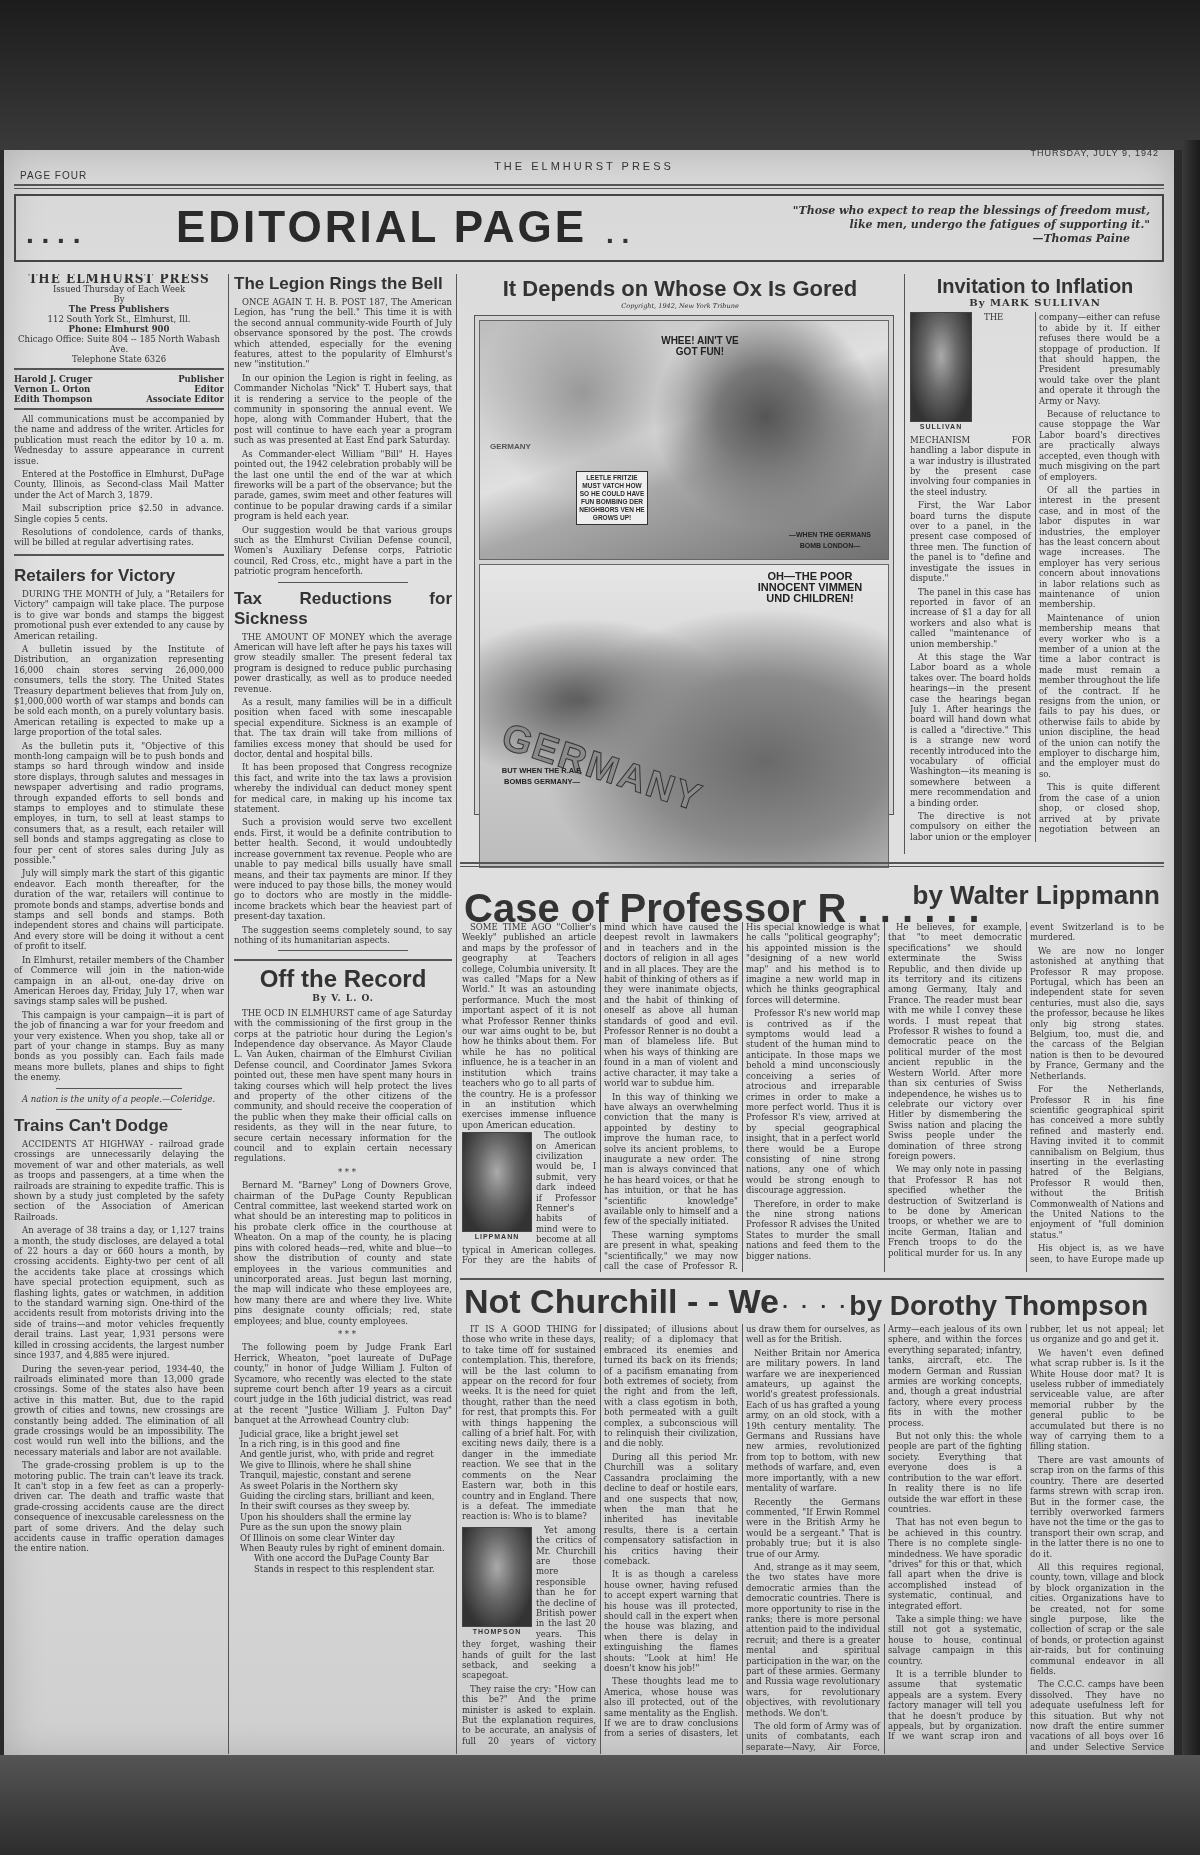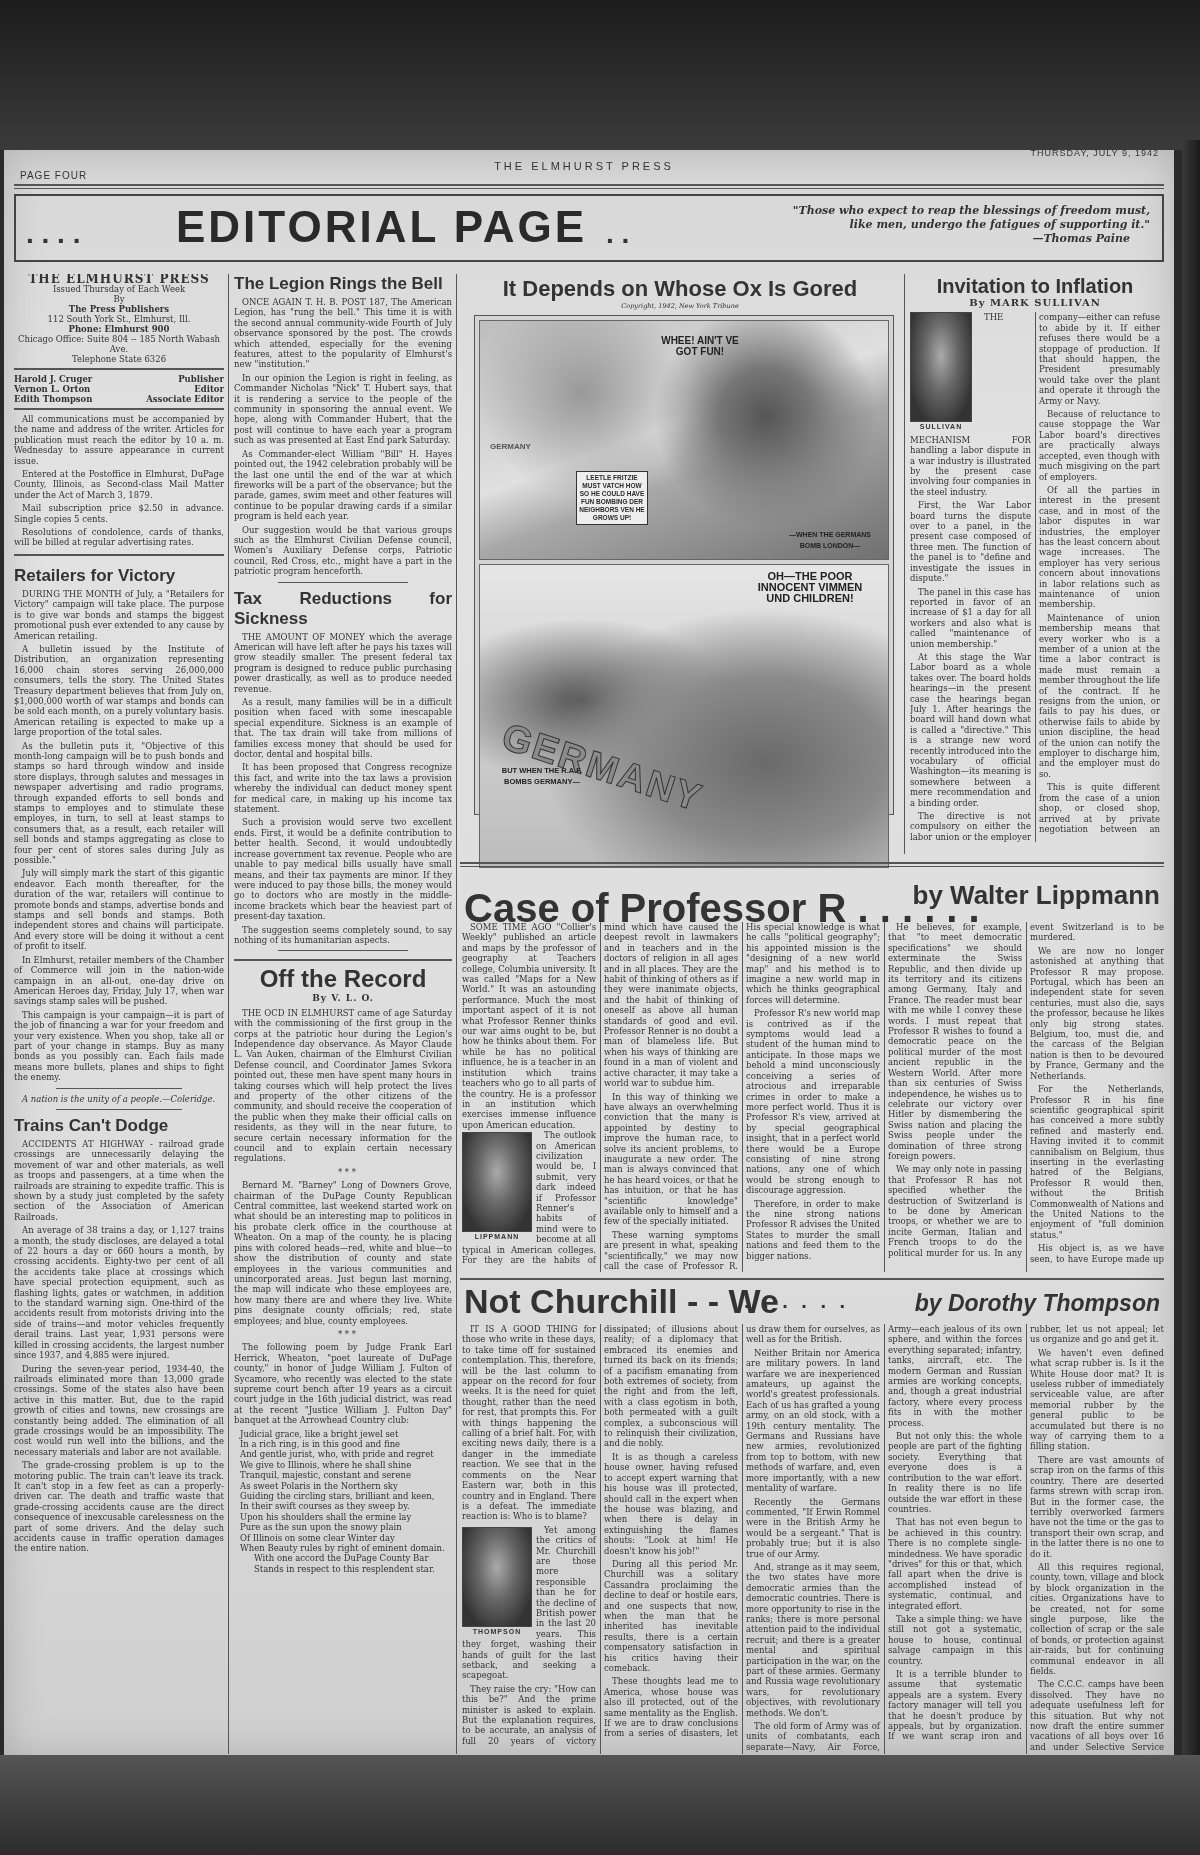--- a/index.html
+++ b/index.html
@@ -233,31 +233,31 @@
     <p>We are now no longer astonished at anything that Professor R may propose. Portugal, which has been an independent state for seven centuries, must also die, says the professor, because he likes only big strong states. Belgium, too, must die, and the carcass of the Belgian nation is then to be devoured by France, Germany and the Netherlands.</p>
     <p>For the Netherlands, Professor R in his fine scientific geographical spirit has conceived a more subtly refined and masterly end. Having invited it to commit cannibalism on Belgium, thus inserting in the everlasting hatred of the Belgians, Professor R would then, without the British Commonwealth of Nations and the United Nations to the enjoyment of "full dominion status."</p>
     <p>His object is, as we have seen, to have Europe made up only of big, strong states. Therefore, Professor R proceeds to work out a plan by which Germany, which is already big and strong, may be made still bigger and stronger. Now Professor R is no Nazi. In fact he is different from the Nazis, as any one must see from his proposal to make a somewhat bigger Pan-Germany than the Nazis used to claim.</p>
 
     <p></p>
   </div>
 
   <div class="hrule" style="left:456px; top:1128px; width:704px;"></div>
   <div class="hed" style="position:absolute; left:460px; top:1132px; font-size:34px; line-height:38px;">Not Churchill - - We</div>
   <div class="hed" style="position:absolute; left:740px; top:1140px; font-size:20px; letter-spacing:4px;">. . . . . .</div>
-  <div class="hed" style="position:absolute; right:14px; top:1140px; font-size:23px;font-style:italic;">by Dorothy Thompson</div>
+  <div class="hed" style="position:absolute; right:26px; top:1140px; font-size:28px;">by Dorothy Thompson</div>
   <div class="col" style="left:458px; top:1174px; width:702px; height:430px; column-count:5; column-gap:8px; column-rule:1px solid #555; column-fill:auto;">
     <p>IT IS A GOOD THING for those who write in these days, to take time off for sustained contemplation. This, therefore, will be the last column to appear on the record for four weeks. It is the need for quiet thought, rather than the need for rest, that prompts this. For with things happening the calling of a brief halt. For, with exciting news daily, there is a danger in the immediate reaction. We see that in the comments on the Near Eastern war, both in this country and in England. There is a defeat. The immediate reaction is: Who is to blame?</p>
     <div style="float:left; width:70px; margin:2px 4px 2px 0;">
       <div class="photo" style="height:100px;"></div>
       <div class="caption">THOMPSON</div>
     </div>
     <p>Yet among the critics of Mr. Churchill are those more responsible than he for the decline of British power in the last 20 years. This they forget, washing their hands of guilt for the last setback, and seeking a scapegoat.</p>
     <p>They raise the cry: "How can this be?" And the prime minister is asked to explain. But the explanation requires, to be accurate, an analysis of full 20 years of victory dissipated; of illusions about reality; of a diplomacy that embraced its enemies and turned its back on its friends; of a pacifism emanating from both extremes of society, from the right and from the left, with a class egotism in both, both permeated with a guilt complex, a subconscious will to relinquish their civilization, and die nobly.</p>
+    <p>During all this period Mr. Churchill was a solitary Cassandra proclaiming the decline to deaf or hostile ears, and one suspects that now, when the man that he inherited has inevitable results, there is a certain compensatory satisfaction in his critics having their comeback.</p>
     <p>It is as though a careless house owner, having refused to accept expert warning that his house was ill protected, should call in the expert when the house was blazing, and when there is delay in extinguishing the flames shouts: "Look at him! He doesn't know his job!"</p>
-    <p>During all this period Mr. Churchill was a solitary Cassandra proclaiming the decline to deaf or hostile ears, and one suspects that now, when the man that he inherited has inevitable results, there is a certain compensatory satisfaction in his critics having their comeback.</p>
     <p>These thoughts lead me to America, whose house was also ill protected, out of the same mentality as the English. If we are to draw conclusions from a series of disasters, let us draw them for ourselves, as well as for the British.</p>
     <p>Neither Britain nor America are military powers. In land warfare we are inexperienced amateurs, up against the world's greatest professionals. Each of us has grafted a young army, on an old stock, with a 19th century mentality. The Germans and Russians have new armies, revolutionized from top to bottom, with new methods of warfare, and, even more importantly, with a new mentality of warfare.</p>
     <p>Recently the Germans commented, "If Erwin Rommel were in the British Army he would be a sergeant." That is probably true; but it is also true of our Army.</p>
     <p>And, strange as it may seem, the two states have more democratic armies than the democratic countries. There is more opportunity to rise in the ranks; there is more personal attention paid to the individual recruit; and there is a greater mental and spiritual participation in the war, on the part of these armies. Germany and Russia wage revolutionary wars, for revolutionary objectives, with revolutionary methods. We don't.</p>
     <p>The old form of Army was of units of combatants, each separate—Navy, Air Force, Army—each jealous of its own sphere, and within the forces everything separated; infantry, tanks, aircraft, etc. The modern German and Russian armies are working concepts, and, though a great industrial factory, where every process fits in with the mother process.</p>
     <p>But not only this: the whole people are part of the fighting society. Everything that everyone does is a contribution to the war effort. In reality there is no life outside the war effort in these countries.</p>
     <p>That has not even begun to be achieved in this country. There is no complete single-mindedness. We have sporadic "drives" for this or that, which fall apart when the drive is accomplished instead of systematic, continual, and integrated effort.</p>
     <p>Take a simple thing: we have still not got a systematic, house to house, continual salvage campaign in this country.</p>
     <p>It is a terrible blunder to assume that systematic appeals are a system. Every factory manager will tell you that he doesn't produce by appeals, but by organization. If we want scrap iron and rubber, let us not appeal; let us organize and go and get it.</p>
     <p>We haven't even defined what scrap rubber is. Is it the White House door mat? It is useless rubber of immediately serviceable value, are after memorial rubber by the general public to be accumulated but there is no way of carrying them to a filling station.</p>

